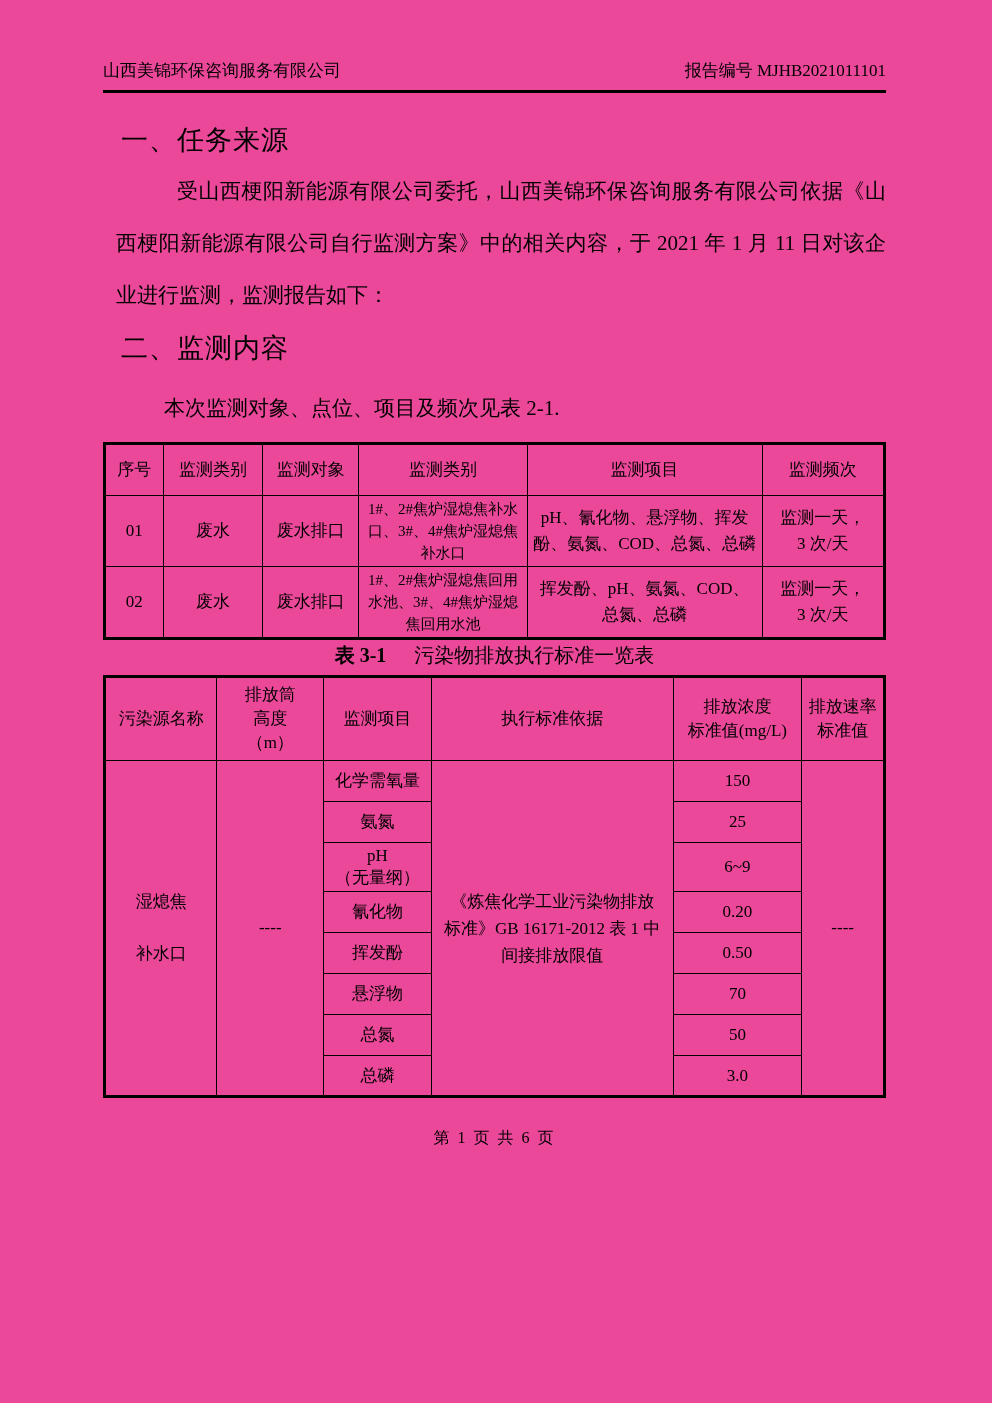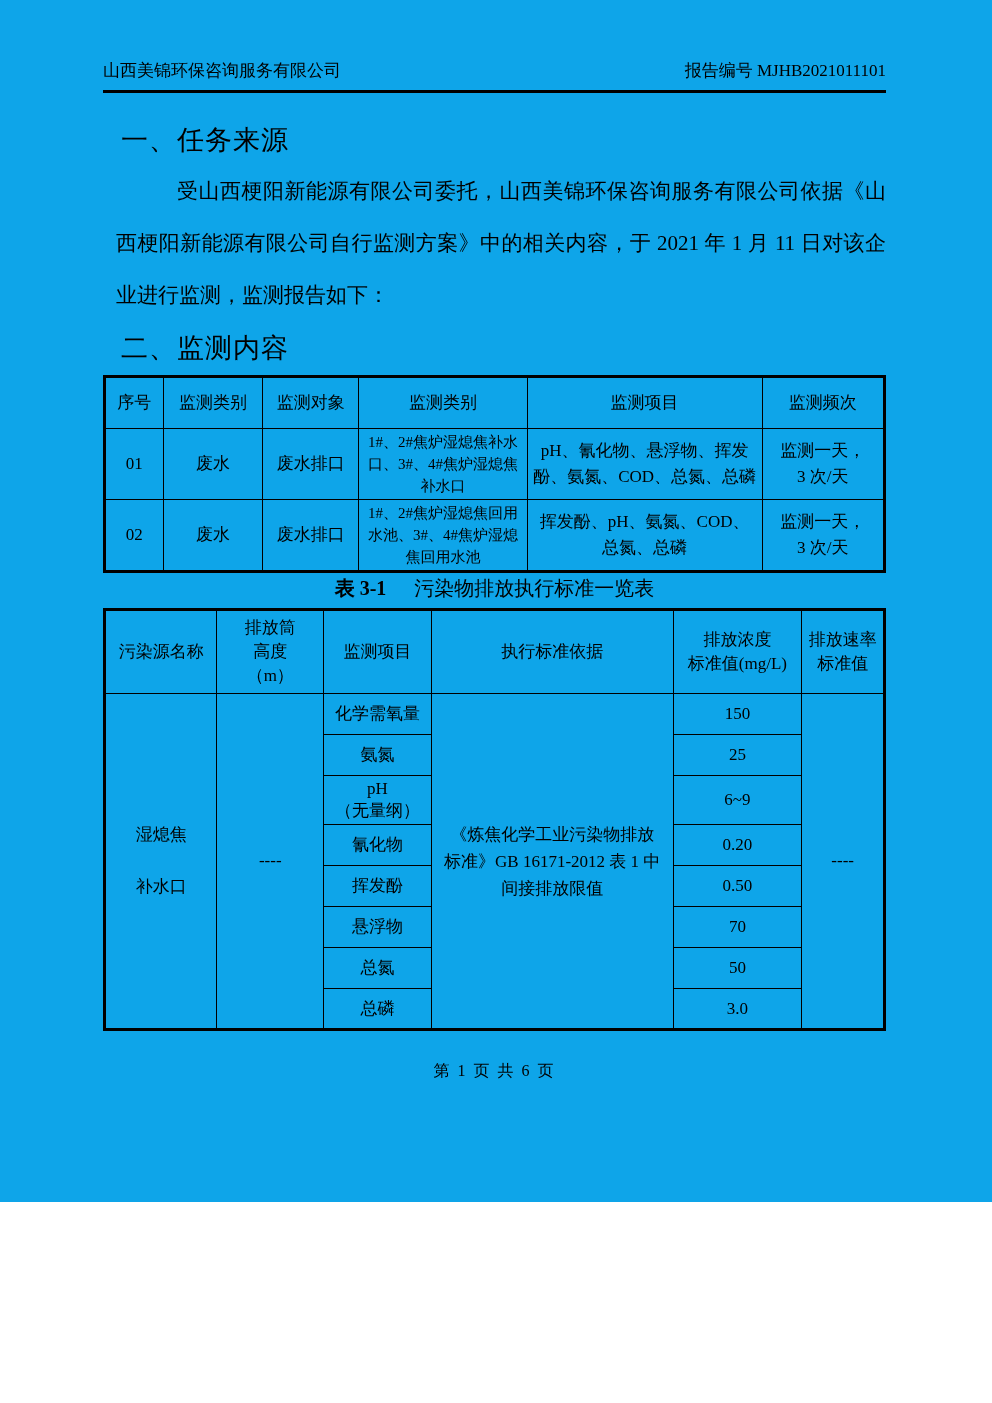--- a/index.html
+++ b/index.html
@@ -6,23 +6,23 @@
   html, body { background: #ffffff; }
   body {
     width: 992px;
     height: 1403px;
     font-family: "Liberation Serif", "DejaVu Serif", serif;
     color: #000000;
     position: relative;
   }
   .page {
     width: 992px;
-    height: 1202px;
+    height: 1403px;
     padding: 58px 106px 0 103px;
-    background: #0ea5e9;
+    background: #ec4899;
     overflow: hidden;
   }
   
   .doc-header {
     display: flex;
     justify-content: space-between;
     align-items: flex-end;
     font-size: 17px;
     line-height: 25px;
     padding-bottom: 7px;
@@ -106,20 +106,21 @@
 
   <div class="doc-header">
     <span>山西美锦环保咨询服务有限公司</span>
     <span>报告编号 MJHB2021011101</span>
   </div>
 
   <div class="section-title t1">一、任务来源</div>
   <p class="para">受山西梗阳新能源有限公司委托，山西美锦环保咨询服务有限公司依据《山西梗阳新能源有限公司自行监测方案》中的相关内容，于 2021 年 1 月 11 日对该企业进行监测，监测报告如下：</p>
 
   <div class="section-title t2">二、监测内容</div>
+  <p class="intro">本次监测对象、点位、项目及频次见表 2-1.</p>
 
   <table class="tbl tbl2">
     <colgroup>
       <col style="width:7.5%">
         <col style="width:12.8%">
         <col style="width:12.3%">
       <col style="width:21.6%">
         <col style="width:30.1%">
         <col style="width:15.7%">
     </colgroup>

